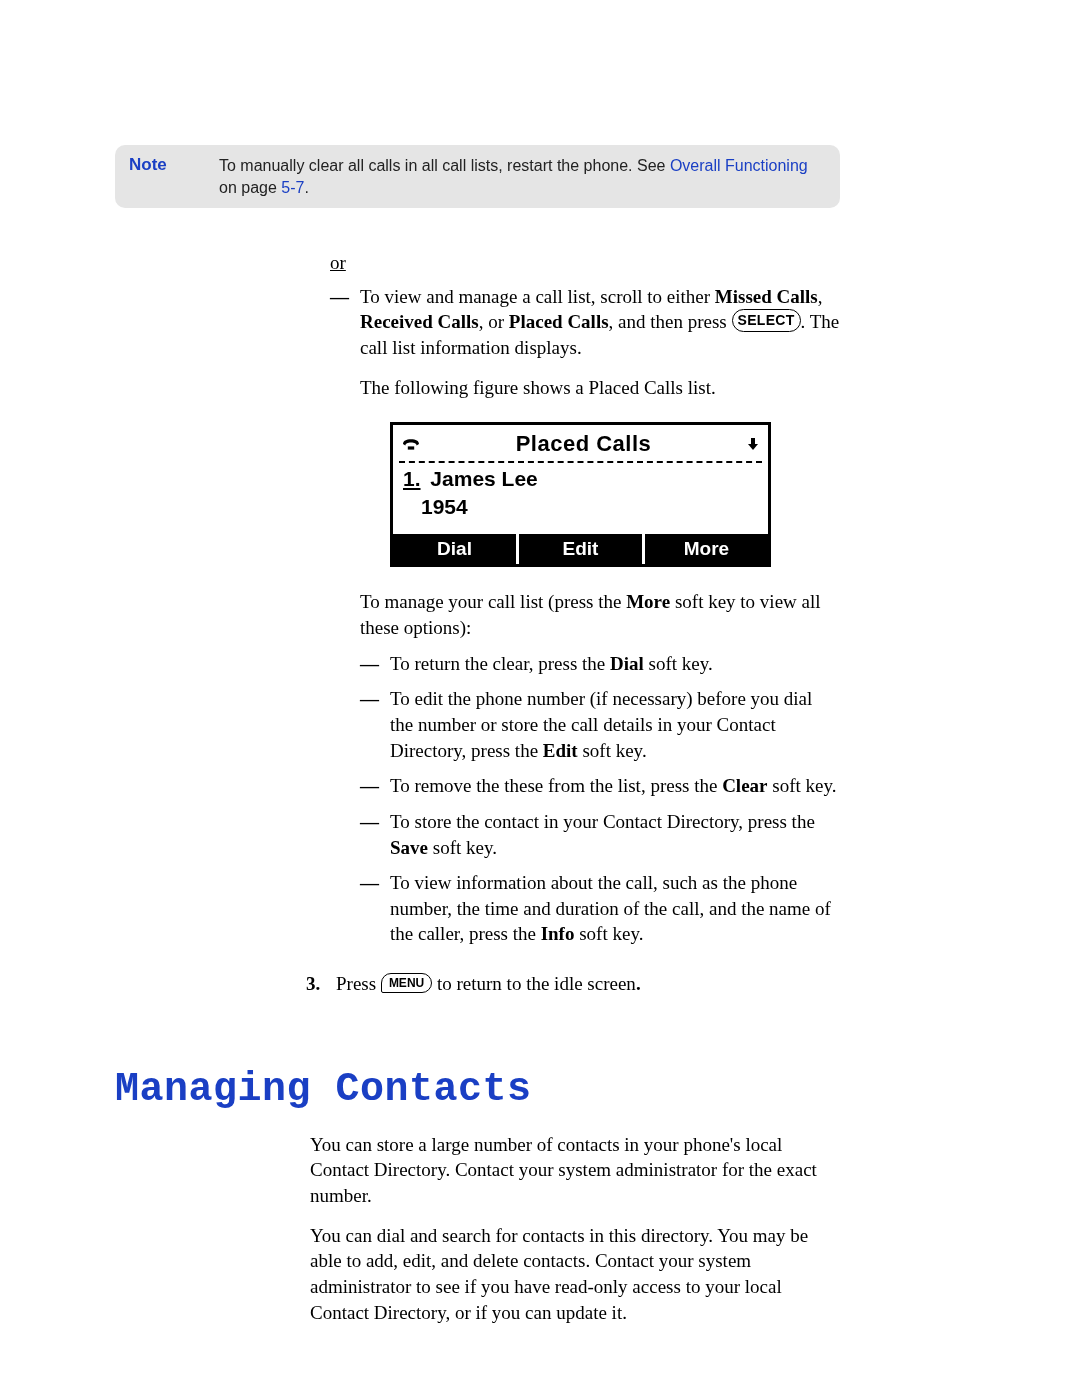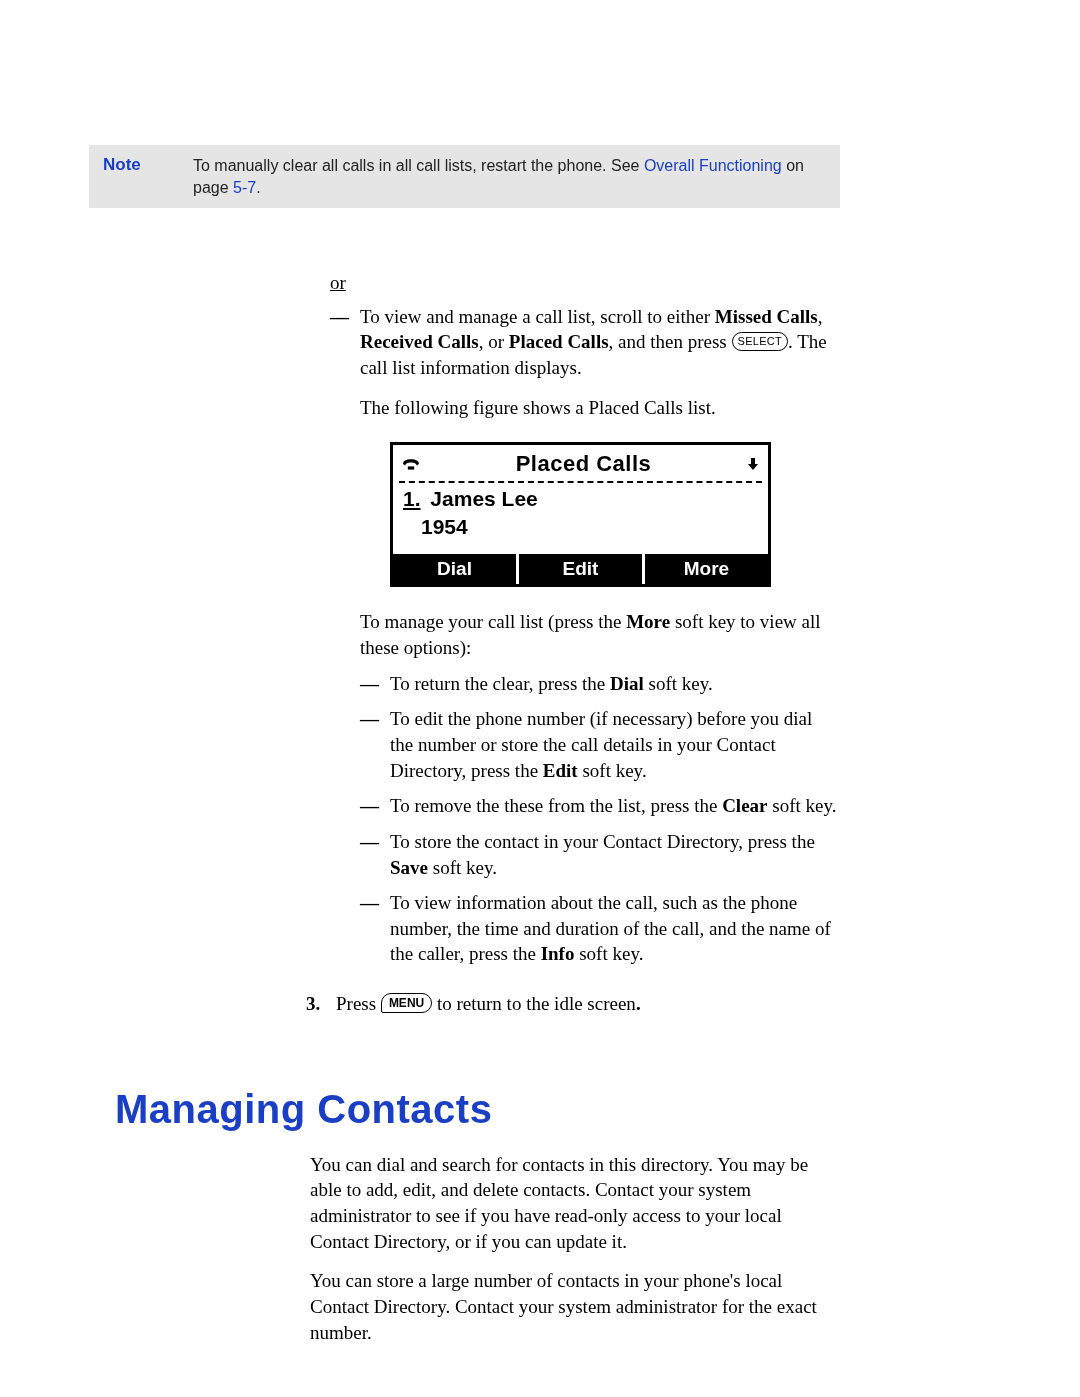--- a/index.html
+++ b/index.html
@@ -24,27 +24,28 @@
     font-size: 15px;
     color: #555;
   }
   .header-rule {
     border: none;
     border-top: 3px solid #999;
     margin: 6px 0 0 0;
   }
 
   .note-box {
-    margin-left: 89px;
+    margin-left: 115px;
     margin-right: 240px;
     background: #e5e5e5;
     display: flex;
     padding: 10px 14px;
     margin-top: 55px;
     font-family: Arial, Helvetica, sans-serif;
+    border-radius: 10px;
   }
   .note-label {
     color: #1a3fc4;
     font-weight: bold;
     font-size: 17px;
     width: 90px;
     flex-shrink: 0;
   }
   .note-text {
     font-size: 16px;
@@ -53,43 +54,43 @@
   }
   .link { color: #1a3fc4; }
 
   .body-col {
     margin-left: 330px;
     margin-right: 240px;
     font-size: 19px;
     line-height: 1.35;
     color: #000;
   }
-  .or-line { margin-top: 62px; text-decoration: underline; }
+  .or-line { margin-top: 42px; text-decoration: underline; }
 
   .dash-item {
     display: flex;
     margin-top: 8px;
   }
   .dash-item:first-of-type { margin-top: 18px; }
   .dash {
     width: 30px;
     flex-shrink: 0;
     font-weight: bold;
     font-size: 19px;
   }
   .dash-text { flex: 1; }
 
   .para { margin-top: 14px; }
 
   .select-pill {
     display: inline-block;
     border: 1.5px solid #000;
     border-radius: 12px;
-    font-size: 11px;
-    font-weight: normal;
+    font-size: 14px;
+    font-weight: bold;
     padding: 1px 5px;
     vertical-align: 3px;
     font-family: Arial, sans-serif;
     letter-spacing: 0.3px;
   }
   .menu-key {
     display: inline-block;
     border: 1.5px solid #000;
     border-radius: 10px 10px 10px 2px;
     font-size: 12px;
@@ -170,21 +171,21 @@
     margin-top: 24px;
   }
   .step-num {
     width: 30px;
     flex-shrink: 0;
     font-weight: bold;
     margin-left: -24px;
   }
 
   .h1 {
-    font-family: Liberation Sans, sans-serif;
+    font-family: Liberation Mono, monospace;
     color: #1a3fc4;
     font-weight: bold;
     font-size: 40px;
     margin-left: 115px;
     margin-top: 70px;
     letter-spacing: 0.5px;
   }
 
   .body-col-2 {
     margin-left: 310px;
@@ -287,17 +288,17 @@
       <div class="step-num">3.</div>
       <div>
         <span>Press </span><span class="menu-key">MENU</span><span> to return to the idle screen</span><b>.</b>
       </div>
     </div>
   </div>
 
   <div class="h1">Managing Contacts</div>
 
   <div class="body-col-2">
+    <div class="para">You can store a large number of contacts in your phone's local Contact Directory. Contact your system administrator for the exact number.</div>
     <div class="para">You can dial and search for contacts in this directory. You may be able to add, edit, and delete contacts. Contact your system administrator to see if you have read-only access to your local Contact Directory, or if you can update it.</div>
-    <div class="para">You can store a large number of contacts in your phone's local Contact Directory. Contact your system administrator for the exact number.</div>
   </div>
 
 </div>
 
 </body></html>

